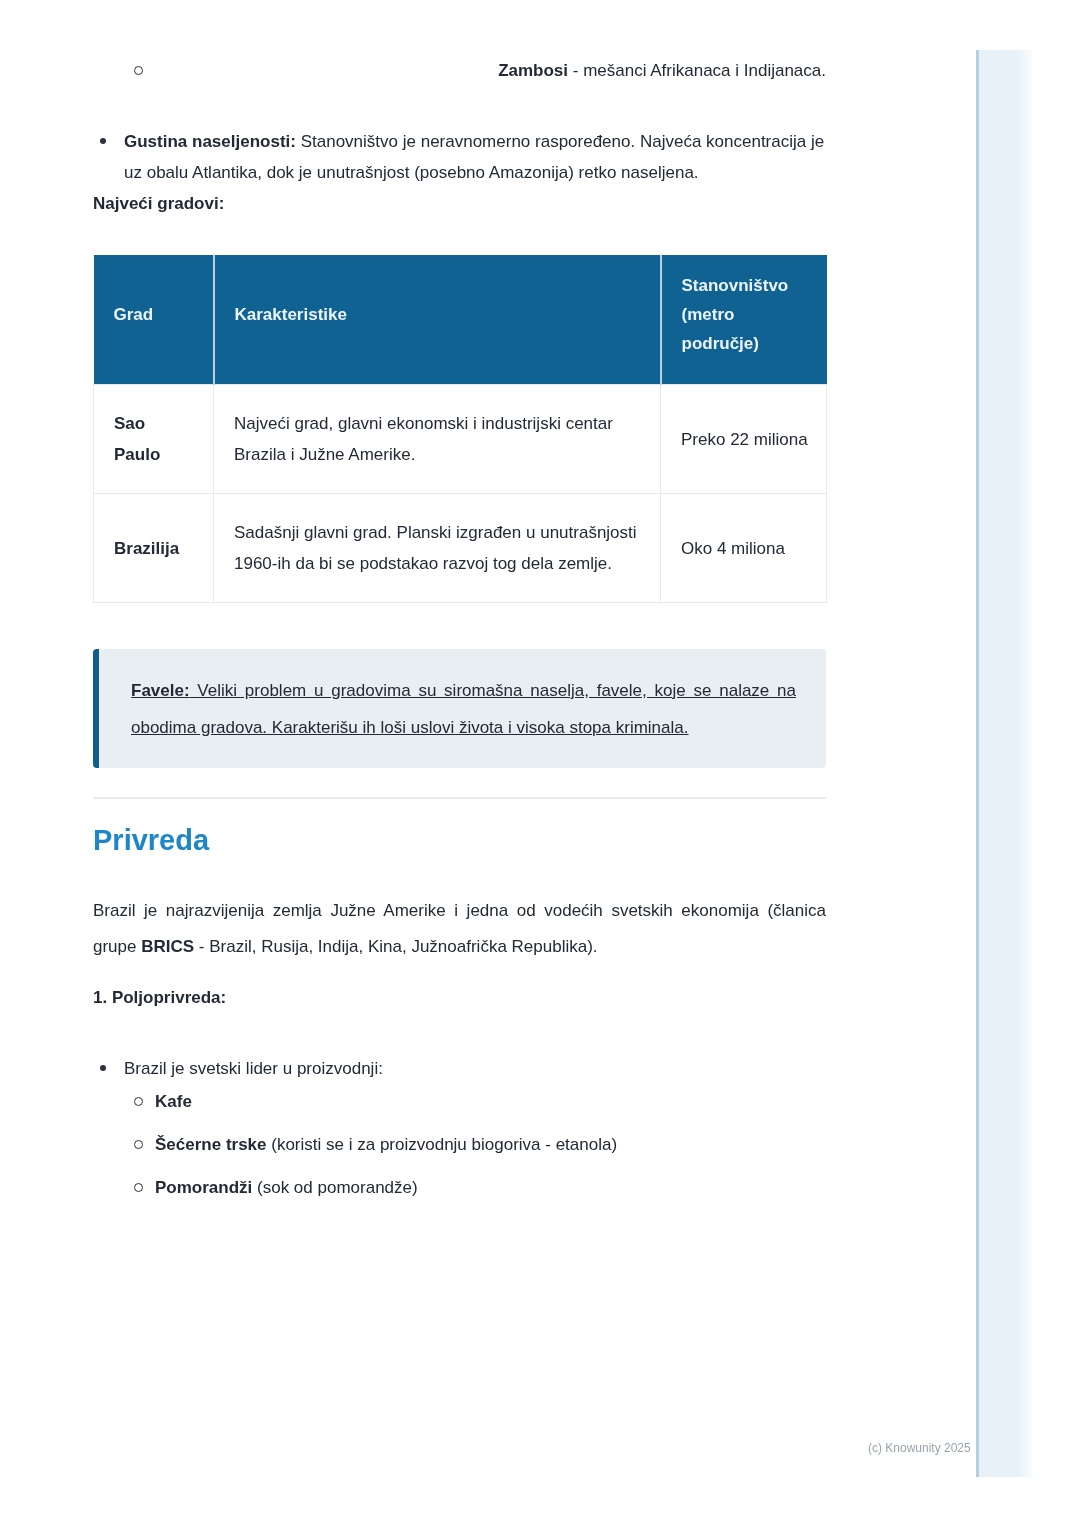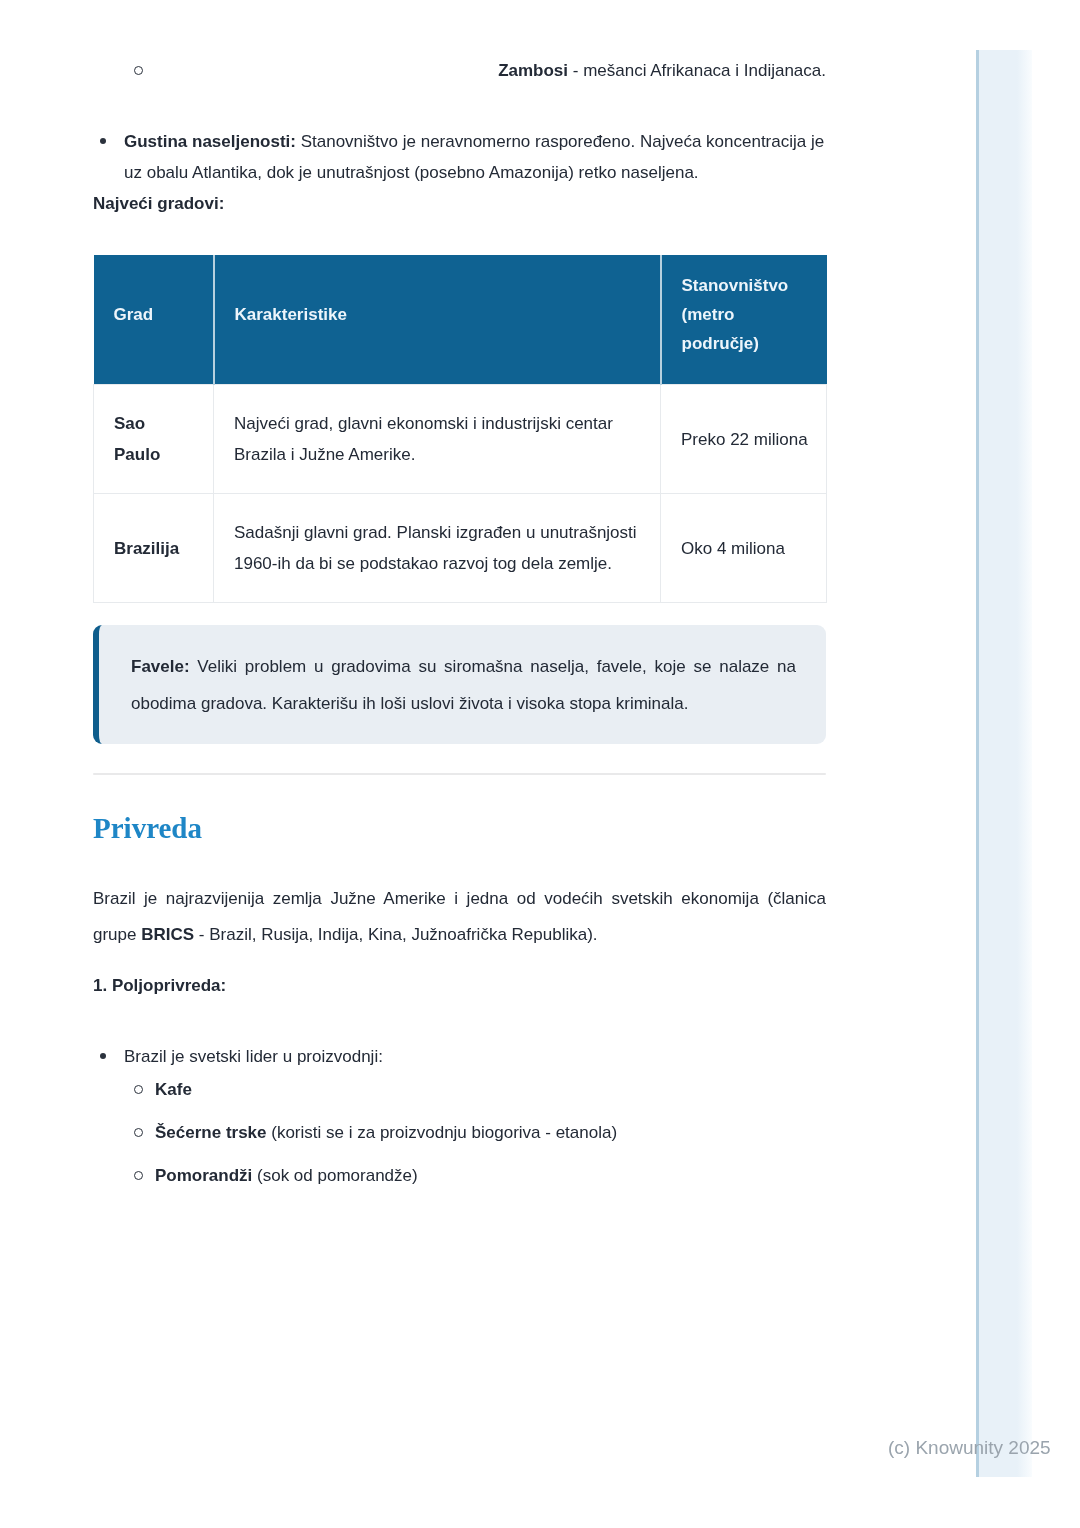--- a/index.html
+++ b/index.html
@@ -75,63 +75,63 @@
     border:1px solid var(--cell_border);
     vertical-align:middle;
     padding:23px 18px 23px 20px;
     line-height:31px;
     background:#ffffff;
   }
   table.cities tr.alt td{background:var(--row_alt_bg);}
   td.city{font-weight:bold;}
   
   .callout{
-    margin-top:22px;
+    margin-top:46px;
     background:var(--callout_bg);
     border-left:6px solid var(--callout_border);
-    border-radius:9px;
+    border-radius:4px;
     padding:23px 30px 22px 32px;
     line-height:37px;
     text-align:justify;
+    text-decoration:underline;
   }
   .divider{
     margin-top:29px;
     height:2px;
     background:var(--divider);
     border-radius:1px;
   }
   h1.economy{
-    margin:36px 0 0 0;
+    margin:24px 0 0 0;
     font-size:29px;
     line-height:34px;
     color:var(--accent_heading);
     font-weight:bold;
-    font-family:Liberation Serif, serif;
   }
   .para{
     margin-top:36px;
     text-align:justify;
     line-height:36px;
   }
   .sub-list{margin-top:2px;}
   .sub-list .li.sub{margin-top:12px;}
   .sub-list .li.sub:first-child{margin-top:0;}
   
   .side-strip{
     position:absolute;
     left:976px; top:50px;
     width:56px; height:1427px;
     background:linear-gradient(90deg, var(--strip_bg) 0%, var(--strip_bg) 72%, #f9fcfe 100%);
     border-left:3px solid var(--strip_border);
     box-sizing:border-box;
   }
   .watermark{
     position:absolute;
-    left:888px; top:1438px;
-    font-size:19px;
+    left:868px; top:1438px;
+    font-size:12px;
     line-height:20px;
     color:var(--watermark);
     z-index:5;
     white-space:nowrap;
   }
 </style>
 </head>
 <body>
 
 <div class="content">

